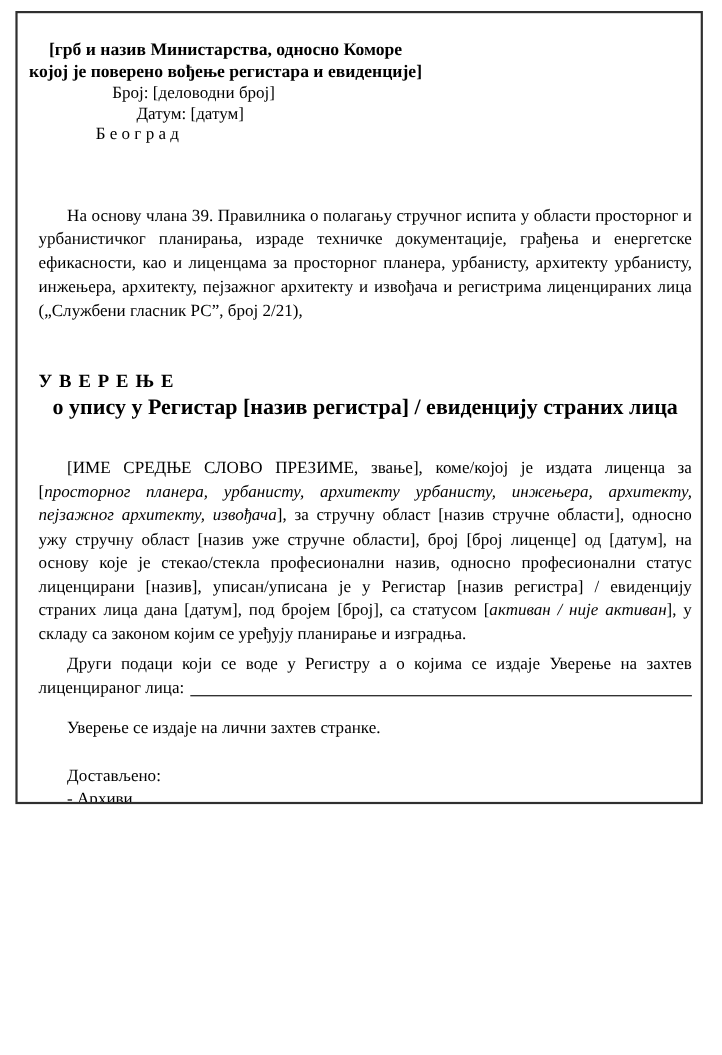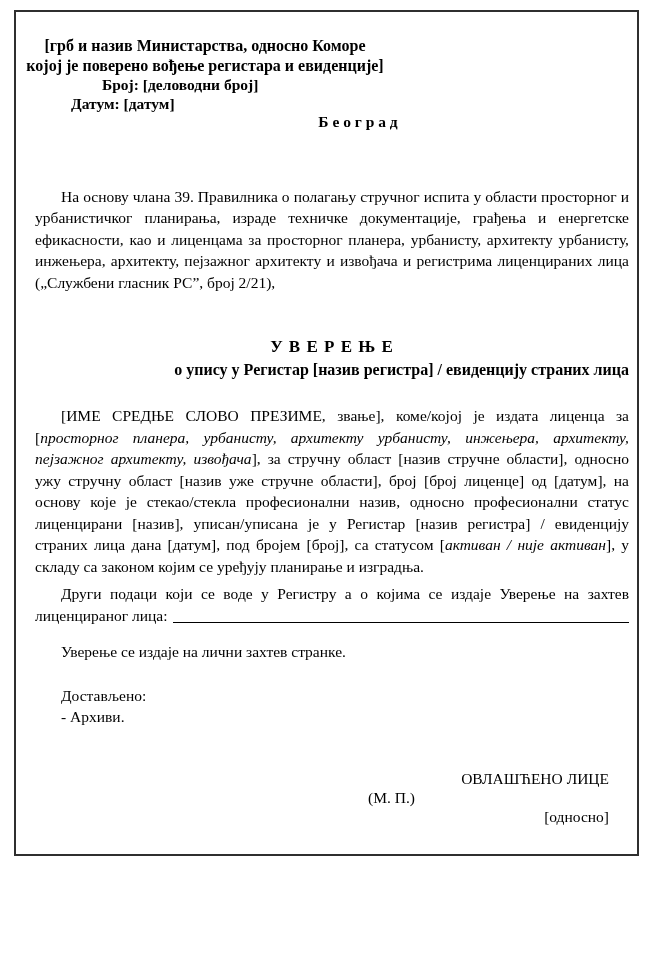--- a/index.html
+++ b/index.html
@@ -9,21 +9,21 @@
     width: 656px;
     height: 959px;
     font-family: "Liberation Serif", "DejaVu Serif", serif;
     color: #000000;
   }
   .page {
     position: absolute;
     left: 14px;
     top: 10px;
     width: 625px;
-    height: 846px;
+    height: 721px;
     box-sizing: border-box;
     border: 2px solid #2f2f2f;
     padding: 24px 8px 0 19px;
     background: #ffffff;
     overflow: hidden;
   }
   .doc {
     font-size: 15.5px;
     line-height: 21.5px;
   }
@@ -32,50 +32,49 @@
     font-weight: bold;
     font-size: 16px;
     line-height: 20px;
     text-align: center;
     width: 372px;
     margin-left: -16px;
   }
   .meta-line {
     font-size: 15.5px;
     line-height: 18.5px;
-    font-weight: bold;
   }
   .meta-number { margin-left: 67px; }
-  .meta-date   { margin-left: 36px; }
-  .meta-city   { margin-left: 52px; text-align: center; }
+  .meta-date   { margin-left: 89px; }
+  .meta-city   { margin-left: 52px; }
   
   .para {
     margin: 0;
     text-align: justify;
     text-indent: 26px;
     font-family: Liberation Serif, serif;
   }
   .p1 { margin-top: 54px; }
   .p2 { margin-top: 9px; }
   .title-line {
     margin-top: 43px;
-    text-align: center;
+    text-align: left;
     font-weight: bold;
     font-size: 17px;
     line-height: 22px;
     letter-spacing: 1px;
   }
   .subtitle-line {
-    text-align: right;
+    text-align: center;
     font-weight: bold;
-    font-size: 16px;
+    font-size: 20px;
     line-height: 22px;
     margin-top: 1px;
   }
-  .body-para { margin-top: 24px; }
+  .body-para { margin-top: 34px; }
   .italic { font-style: italic; }
   .other-line1 {
     margin-top: 6px;
     text-align: justify;
     text-align-last: justify;
     text-indent: 26px;
     margin-bottom: 0;
   }
   .fill-row {
     display: flex;

